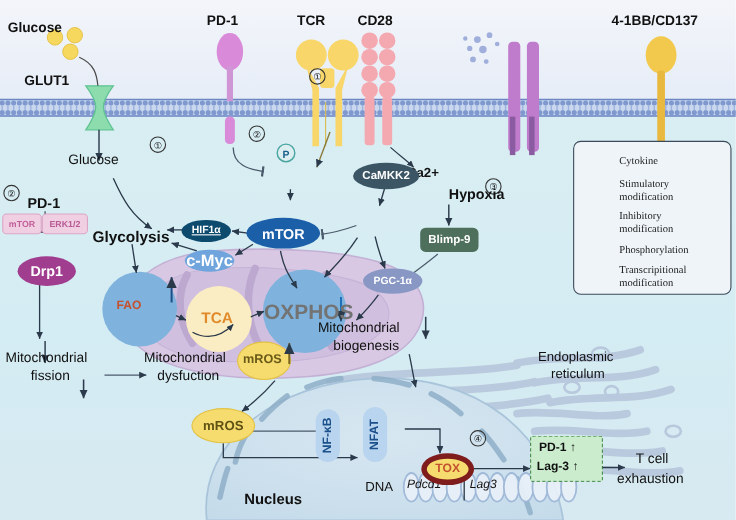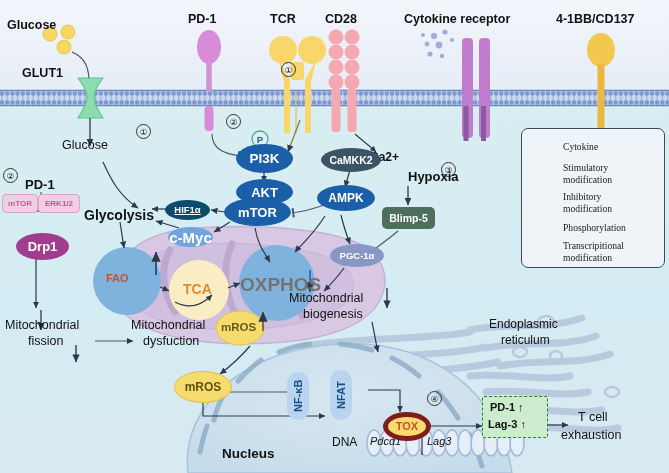--- a/index.html
+++ b/index.html
@@ -810,21 +810,20 @@
     <text x="535" y="231.6" font-family="Liberation Sans, sans-serif" font-size="8.6" fill="#1a5f8a" text-anchor="middle" font-weight="bold">P</text>
   </g>
   <path d="M527,260 L527,248 L558,248" stroke="#3a4a5a" stroke-width="1.2" fill="none" marker-end="url(#ah)"></path>
 </svg>
 
 <div class="lbl hdr" style="left:7px;top:18px;">Glucose</div>
 <div class="lbl hdr" style="left:22px;top:66px;">GLUT1</div>
 <div class="lbl hdr" style="left:188px;top:12px;">PD-1</div>
 <div class="lbl hdr" style="left:270px;top:12px;">TCR</div>
 <div class="lbl hdr" style="left:325px;top:12px;">CD28</div>
-<div class="lbl hdr" style="left:404px;top:12px;">Cytokine receptor</div>
 <div class="lbl hdr" style="left:556px;top:12px;">4-1BB/CD137</div>
 
 <div class="circnum" style="left:136px;top:124px;">①</div>
 <div class="circnum" style="left:281px;top:62px;">①</div>
 <div class="circnum" style="left:226px;top:114px;">②</div>
 <div class="circnum" style="left:3px;top:168px;">②</div>
 <div class="circnum" style="left:441px;top:162px;">③</div>
 <div class="circnum" style="left:427px;top:391px;">④</div>
 
 <div class="lbl blk" style="left:62px;top:138px;">Glucose</div>
@@ -851,29 +850,26 @@
 <div class="lbl blk" style="left:578px;top:410px;font-size:12.5px;">T cell</div>
 <div class="lbl blk" style="left:561px;top:428px;font-size:12.5px;">exhaustion</div>
 
 <div class="lbl" style="left:370px;top:435px;font-size:11px;font-style:italic;color:#111;">Pdcd1</div>
 <div class="lbl" style="left:427px;top:435px;font-size:11px;font-style:italic;color:#111;">Lag3</div>
 
 <div class="dashbox" style="left:482px;top:396px;width:64px;height:40px;"></div>
 <div class="lbl ital" style="left:490px;top:401px;font-size:11px;color:#111;">PD-1 ↑</div>
 <div class="lbl ital" style="left:488px;top:418px;font-size:11px;color:#111;text-align:right;">Lag-3 ↑</div>
 
-<div class="node" style="left:236px;top:144px;width:57px;height:29px;background:#1b5fa8;font-size:13.5px;">PI3K</div>
-<div class="node" style="left:236px;top:179px;width:57px;height:26px;background:#1b5fa8;font-size:13px;">AKT</div>
 <div class="node" style="left:224px;top:198px;width:67px;height:28px;background:#1b5fa8;font-size:13px;">mTOR</div>
 <div class="node" style="left:165px;top:200px;width:45px;height:20px;background:#0c4a6e;font-size:9.5px;text-decoration:underline;">HIF1α</div>
 <div class="node" style="left:168px;top:227px;width:45px;height:20px;background:#6fa5dc;font-size:15px;">c-Myc</div>
 <div class="node" style="left:321px;top:148px;width:60px;height:24px;background:#3b5565;font-size:10.5px;">CaMKK2</div>
-<div class="node" style="left:317px;top:185px;width:58px;height:26px;background:#1b5fa8;font-size:12px;">AMPK</div>
 <div class="node" style="left:330px;top:244px;width:54px;height:23px;background:#8897c4;font-size:9.5px;">PGC-1α</div>
-<div class="node" style="left:382px;top:207px;width:53px;height:22px;background:#4e6f5c;font-size:10.5px;border-radius:5px;">Blimp-5</div>
+<div class="node" style="left:382px;top:207px;width:53px;height:22px;background:#4e6f5c;font-size:10.5px;border-radius:5px;">Blimp-9</div>
 <div class="node" style="left:16px;top:233px;width:53px;height:27px;background:#a03d8f;font-size:13px;">Drp1</div>
 <div class="node" style="left:2px;top:194px;width:34px;height:17px;background:#f1cfe2;color:#c25f9a;font-size:8px;border-radius:4px;border:1px solid #dba6c6;">mTOR</div>
 <div class="node" style="left:38px;top:194px;width:40px;height:17px;background:#f1cfe2;color:#b85a95;font-size:8px;border-radius:4px;border:1px solid #dba6c6;">ERK1/2</div>
 
 <div class="lbl bold" style="left:106px;top:272px;font-size:11px;color:#c4512f;">FAO</div>
 <div class="lbl bold" style="left:183px;top:282px;font-size:14px;color:#e08a2a;">TCA</div>
 <div class="lbl bold" style="left:240px;top:274px;font-size:19px;color:#737373;">OXPHOS</div>
 <div class="lbl bold" style="left:221px;top:321px;font-size:11.5px;color:#6a5a18;">mROS</div>
 
 <div class="node" style="left:174px;top:371px;width:56px;height:30px;background:#f6dc6e;color:#5f5214;font-size:12px;border:1px solid #e3c244;">mROS</div>

